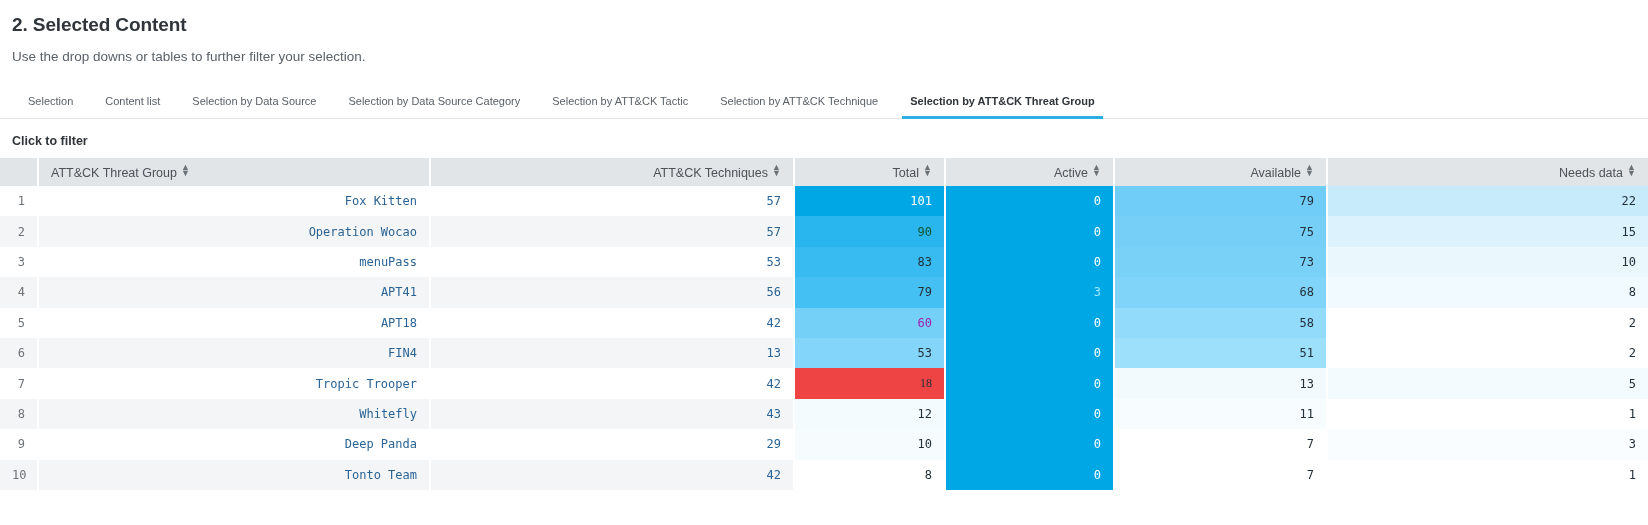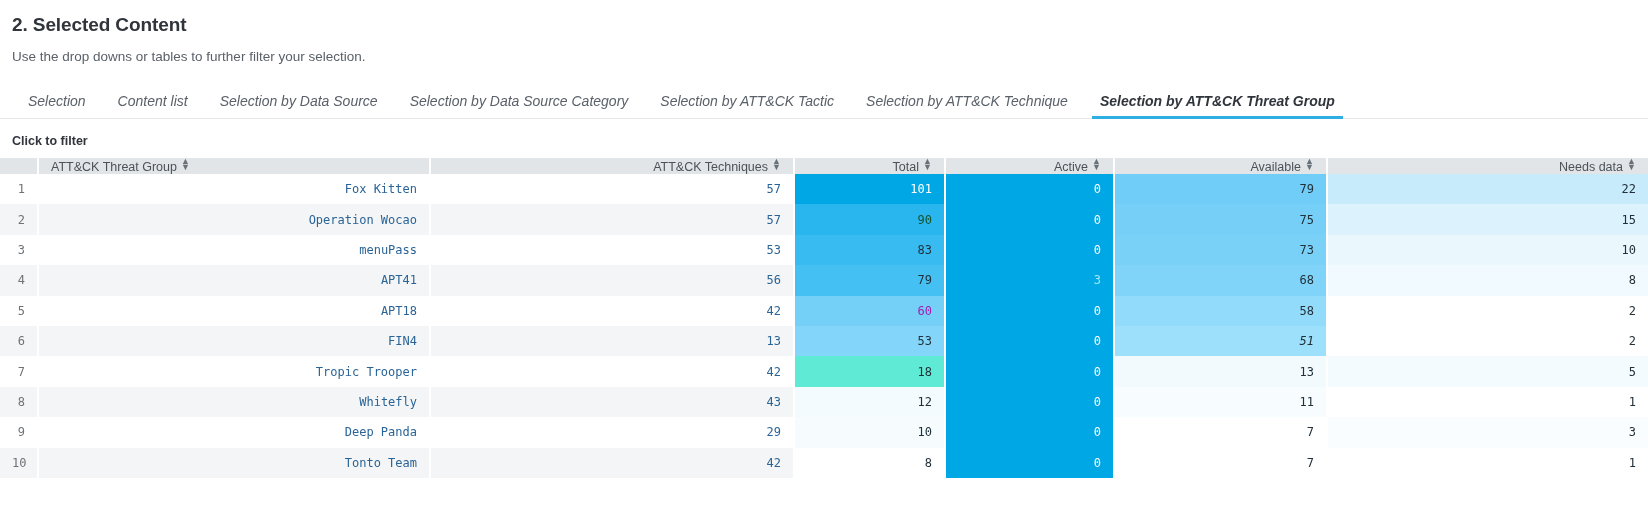--- a/index.html
+++ b/index.html
@@ -37,31 +37,30 @@
   
   .tabbar {
     margin-top: 19px;
     height: 34px;
     border-bottom: 1px solid #e4e7ea;
     display: flex;
     align-items: flex-end;
     padding-left: 12px;
   }
   .tab {
-    font-size: 14px;
+    font-size: 11px;
     color: #5a6169;
     padding: 0 16px 9px 16px;
     line-height: 16px;
     cursor: pointer;
     white-space: nowrap;
     position: relative;
     background: transparent;
     border: none;
     font-family: inherit;
-    font-style: italic;
   }
   .tab.active {
     color: #2f353b;
     font-weight: bold;
   }
   .tab.active::after {
     content: "";
     position: absolute;
     left: 8px; right: 8px; bottom: -1px;
     height: 3px;
@@ -81,21 +80,21 @@
     width: 1648px;
     border-collapse: collapse;
     table-layout: fixed;
     font-size: 12.5px;
   }
   table.grid th {
     background: #e2e5e8;
     color: #4c5258;
     font-weight: normal;
     font-size: 12.5px;
-    height: 16px;
+    height: 28px;
     padding: 0 12px;
     text-align: right;
     vertical-align: middle;
     border-right: 2px solid #ffffff;
     white-space: nowrap;
     font-family: "Liberation Sans", sans-serif;
   }
   table.grid th.idx { padding: 0; border-right: 2px solid #fff; }
   table.grid th.left { text-align: left; }
   table.grid th:last-child { border-right: none; }
@@ -244,28 +243,28 @@
             <td class="num" style="background: rgb(0, 167, 229); color: rgb(255, 255, 255);">0</td>
             <td class="num" style="background: rgb(147, 219, 250);">58</td>
             <td class="num" style="background: rgb(255, 255, 255);">2</td>
           </tr>
           <tr class="even">
             <td class="idx">6</td>
             <td class="name">FIN4</td>
             <td class="num-link plain">13</td>
             <td class="num" style="background: rgb(131, 213, 249); color: rgb(34, 48, 58);">53</td>
             <td class="num" style="background: rgb(0, 167, 229); color: rgb(255, 255, 255);">0</td>
-            <td class="num" style="background: rgb(156, 224, 251); font-style: italic;">51</td>
+            <td class="num" style="background: rgb(156, 224, 251);">51</td>
             <td class="num" style="background: rgb(255, 255, 255);">2</td>
           </tr>
           <tr class="odd">
             <td class="idx">7</td>
             <td class="name">Tropic Trooper</td>
             <td class="num-link plain">42</td>
-            <td class="num" style="background: #5eead4; color: rgb(34, 48, 58);">18</td>
+            <td class="num" style="background: #ef4444; color: rgb(34, 48, 58); font-family: Liberation Serif, serif;">18</td>
             <td class="num" style="background: rgb(0, 167, 229); color: rgb(255, 255, 255);">0</td>
             <td class="num" style="background: rgb(242, 250, 254);">13</td>
             <td class="num" style="background: rgb(244, 251, 254);">5</td>
           </tr>
           <tr class="even">
             <td class="idx">8</td>
             <td class="name">Whitefly</td>
             <td class="num-link plain">43</td>
             <td class="num" style="background: rgb(243, 251, 254); color: rgb(34, 48, 58);">12</td>
             <td class="num" style="background: rgb(0, 167, 229); color: rgb(255, 255, 255);">0</td>

